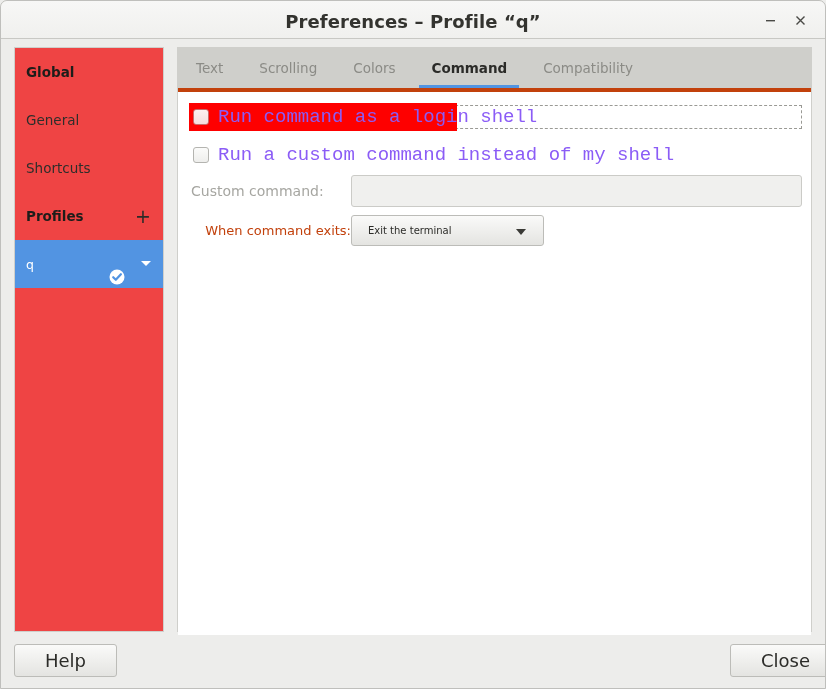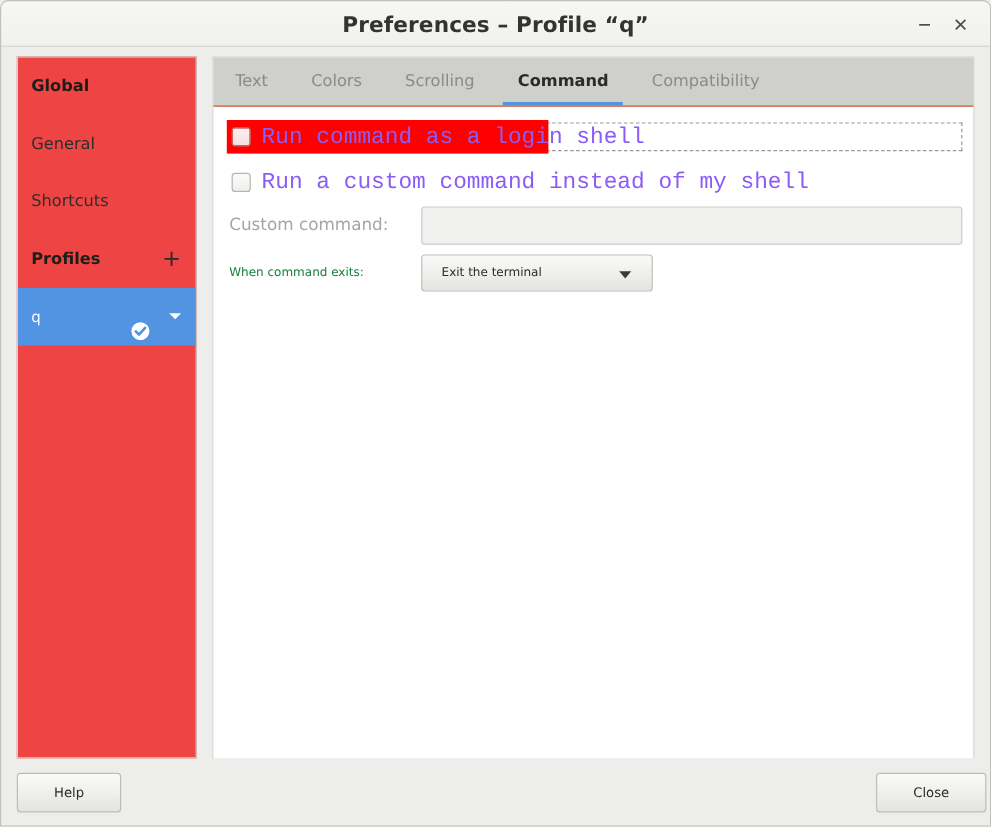--- a/index.html
+++ b/index.html
@@ -137,21 +137,21 @@
     width: 635px;
     height: 585px;
     background: #ffffff;
     border: 1px solid #cfcfcb;
     box-sizing: border-box;
   }
   .tabbar {
     position: relative;
     height: 40px;
     background: #cfcfcb;
-    border-bottom: 1px solid #c2410c;
+    border-bottom: 4px solid #c2410c;
     display: flex;
     align-items: stretch;
   }
   .tab {
     position: relative;
     padding: 0 18px;
     display: flex;
     align-items: center;
     font-size: 13.5px;
     color: #8b8b86;
@@ -257,23 +257,24 @@
   .exit-row {
     position: absolute;
     left: 13px;
     top: 122px;
     height: 32px;
     display: flex;
     align-items: center;
   }
   .exit-label {
     width: 160px;
-    font-size: 10px;
-    color: #15803d;
-    white-space: nowrap;
+    font-size: 13px;
+    color: #c2410c;
+    white-space: nowrap;
+    text-align: right;
   }
   .combo {
     position: relative;
     width: 193px;
     height: 31px;
     box-sizing: border-box;
     border: 1px solid #bcbcb8;
     border-radius: 3px;
     background: linear-gradient(to bottom, #fafaf9 0%, #e4e4e1 100%);
     display: flex;
@@ -299,21 +300,21 @@
   
   .btn {
     position: absolute;
     height: 33px;
     min-width: 84px;
     box-sizing: border-box;
     border: 1px solid #bcbcb8;
     border-radius: 3px;
     background: linear-gradient(to bottom, #fafaf9 0%, #e4e4e1 100%);
     font-family: inherit;
-    font-size: 11px;
+    font-size: 18px;
     color: #2b2b28;
     cursor: default;
     padding: 0 30px;
   }
   .btn-help { left: 13px; top: 606px; }
   .btn-close { left: 729px; top: 606px; }
 </style>
 </head>
 <body>
 
@@ -367,24 +368,24 @@
 
     </div>
 
     <div class="panel">
 
       <div class="tabbar">
         <div class="tab">
           <span>Text</span>
         </div>
         <div class="tab">
+          <span>Scrolling</span>
+        </div>
+        <div class="tab">
           <span>Colors</span>
-        </div>
-        <div class="tab">
-          <span>Scrolling</span>
         </div>
         <div class="tab active">
           <span>Command</span>
         </div>
         <div class="tab">
           <span>Compatibility</span>
         </div>
       </div>
 
       <div class="panel-body">

